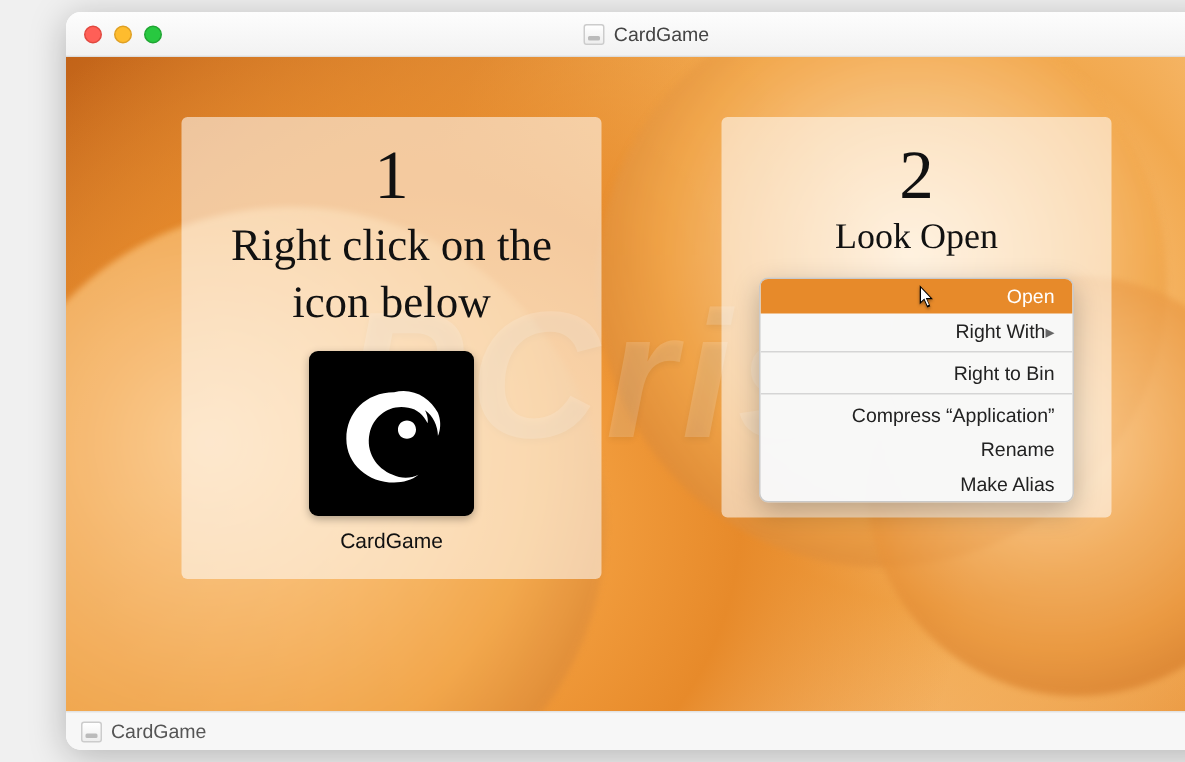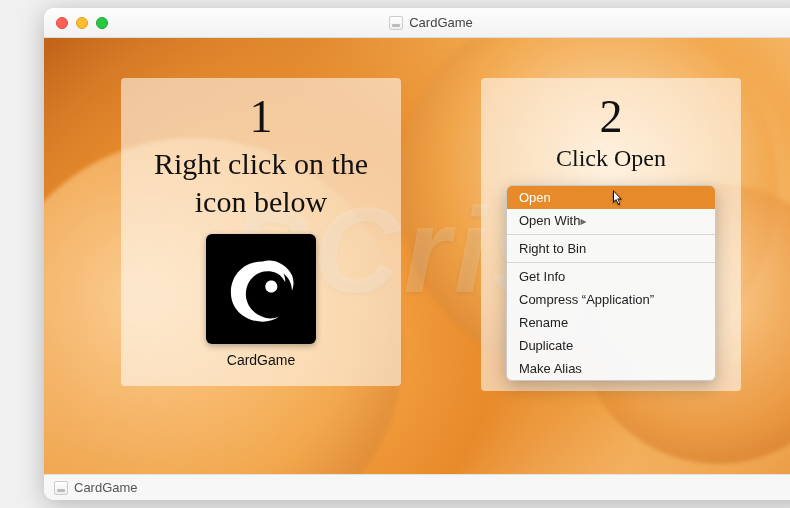--- a/index.html
+++ b/index.html
@@ -119,21 +119,21 @@
     border: 1px solid #c9c9c9;
     border-radius: 6px;
     box-shadow: 0 6px 18px rgba(0,0,0,0.25);
     text-align: left;
     font-size: 13px;
     color: #222;
     overflow: hidden;
   }
   .ctx-item {
     padding: 4px 12px;
-    display:flex; justify-content:flex-start; align-items:center;
+    display:flex; justify-content:flex-end; align-items:center;
     position: relative;
   }
   .ctx-item.selected {
     background: #e78a2a;
     color: #fff;
   }
   .ctx-sep { height:1px; background:#d5d5d5; margin: 2px 0; }
   .chev { font-size: 12px; color:#666; }
   .cursor {
     position:absolute;
@@ -204,52 +204,46 @@
           <svg width="86" height="86" viewBox="0 0 100 100">
             <path d="M52 18 C 30 18 15 34 15 54 C 15 74 32 88 52 88 C 59 88 66 86 71 82 C 65 85 57 85 51 82 C 38 77 30 64 33 50 C 36 36 49 27 63 30 C 70 31 75 36 78 42 C 78 42 79 38 76 32 C 82 36 86 44 86 52 C 86 52 90 44 86 34 C 80 22 66 14 52 18 Z
                      M62 40 C 58 40 55 43 55 47 C 55 51 58 54 62 54 C 66 54 69 51 69 47 C 69 43 66 40 62 40 Z" fill="#fff"></path>
           </svg>
         </div>
         <div class="app-label">CardGame</div>
       </div>
 
       <div class="panel right">
         <div class="step-num">2</div>
-        <div class="step-text">Click Open</div>
+        <div class="step-text">Look Open</div>
 
         <div class="ctx-menu">
           <div class="ctx-item selected">
             <span>Open</span>
             <span class="cursor">
               <svg width="12" height="16" viewBox="0 0 12 16">
                   <path d="M0 0 L0 13 L3 10 L5.2 15 L7.2 14.2 L5 9.5 L9 9.5 Z" fill="#000"></path>
                   <path d="M1 2 L1 11 L3.2 9 L5.3 13.6 L6.3 13.2 L4.2 8.6 L7.3 8.6 Z" fill="#fff"></path>
                 </svg>
             </span>
           </div>
           <div class="ctx-item">
-            <span>Open With</span>
+            <span>Right With</span>
             <span class="chev">▸</span>
           </div>
           <div class="ctx-sep"></div>
           <div class="ctx-item">
             <span>Right to Bin</span>
           </div>
           <div class="ctx-sep"></div>
           <div class="ctx-item">
-            <span>Get Info</span>
-          </div>
-          <div class="ctx-item">
             <span>Compress “Application”</span>
           </div>
           <div class="ctx-item">
             <span>Rename</span>
-          </div>
-          <div class="ctx-item">
-            <span>Duplicate</span>
           </div>
           <div class="ctx-item">
             <span>Make Alias</span>
           </div>
         </div>
       </div>
 
     </div>
   </div>
 

